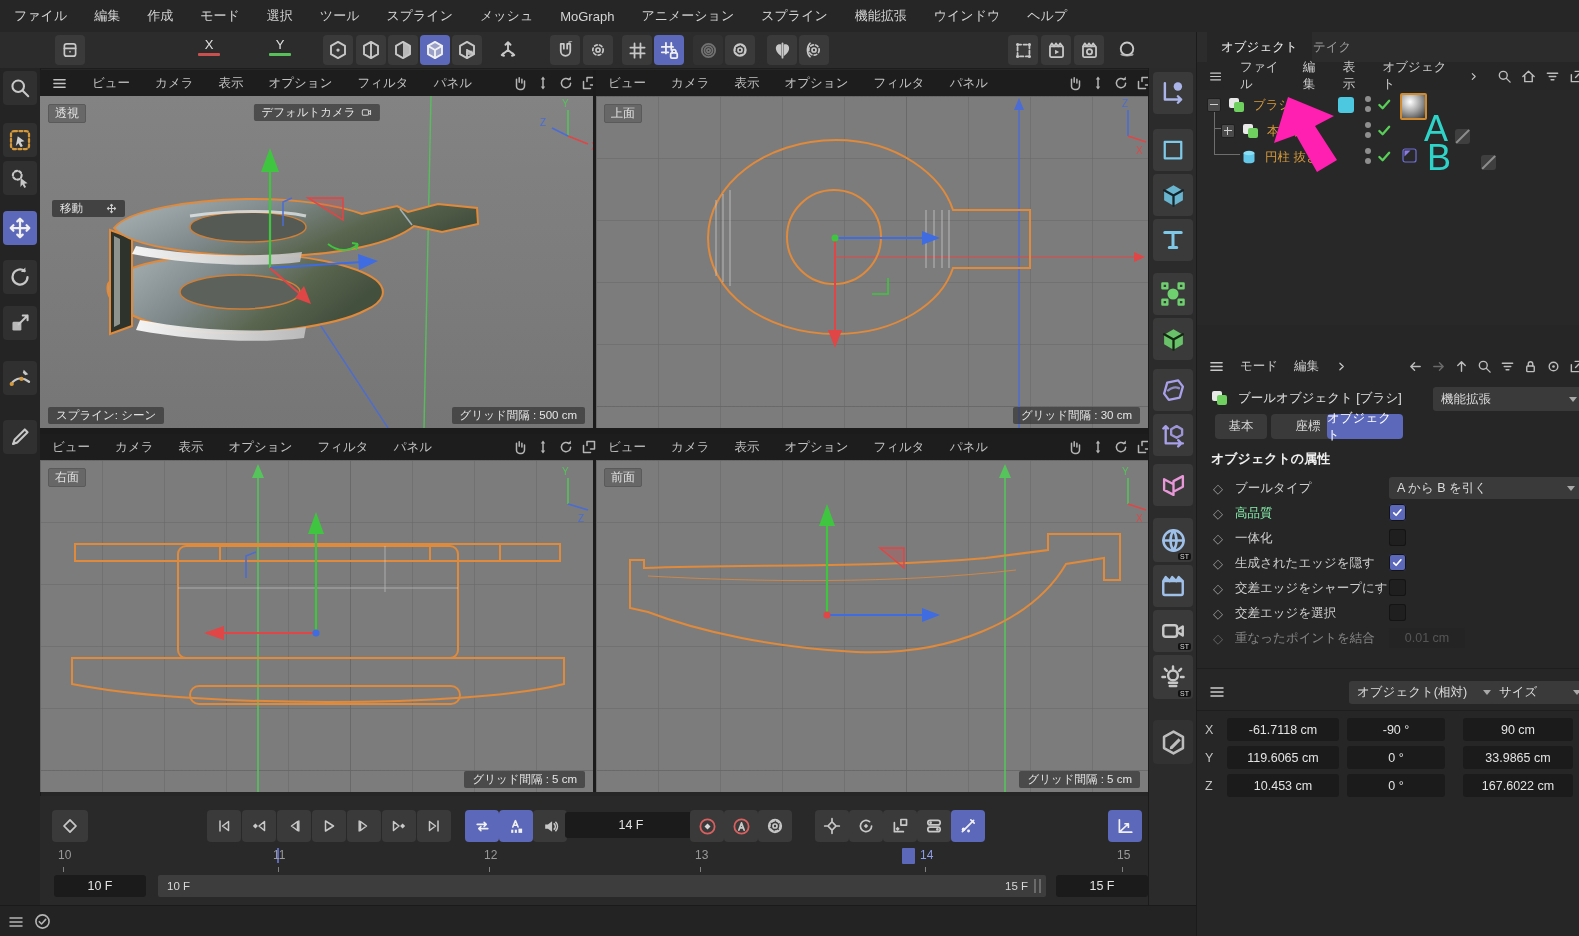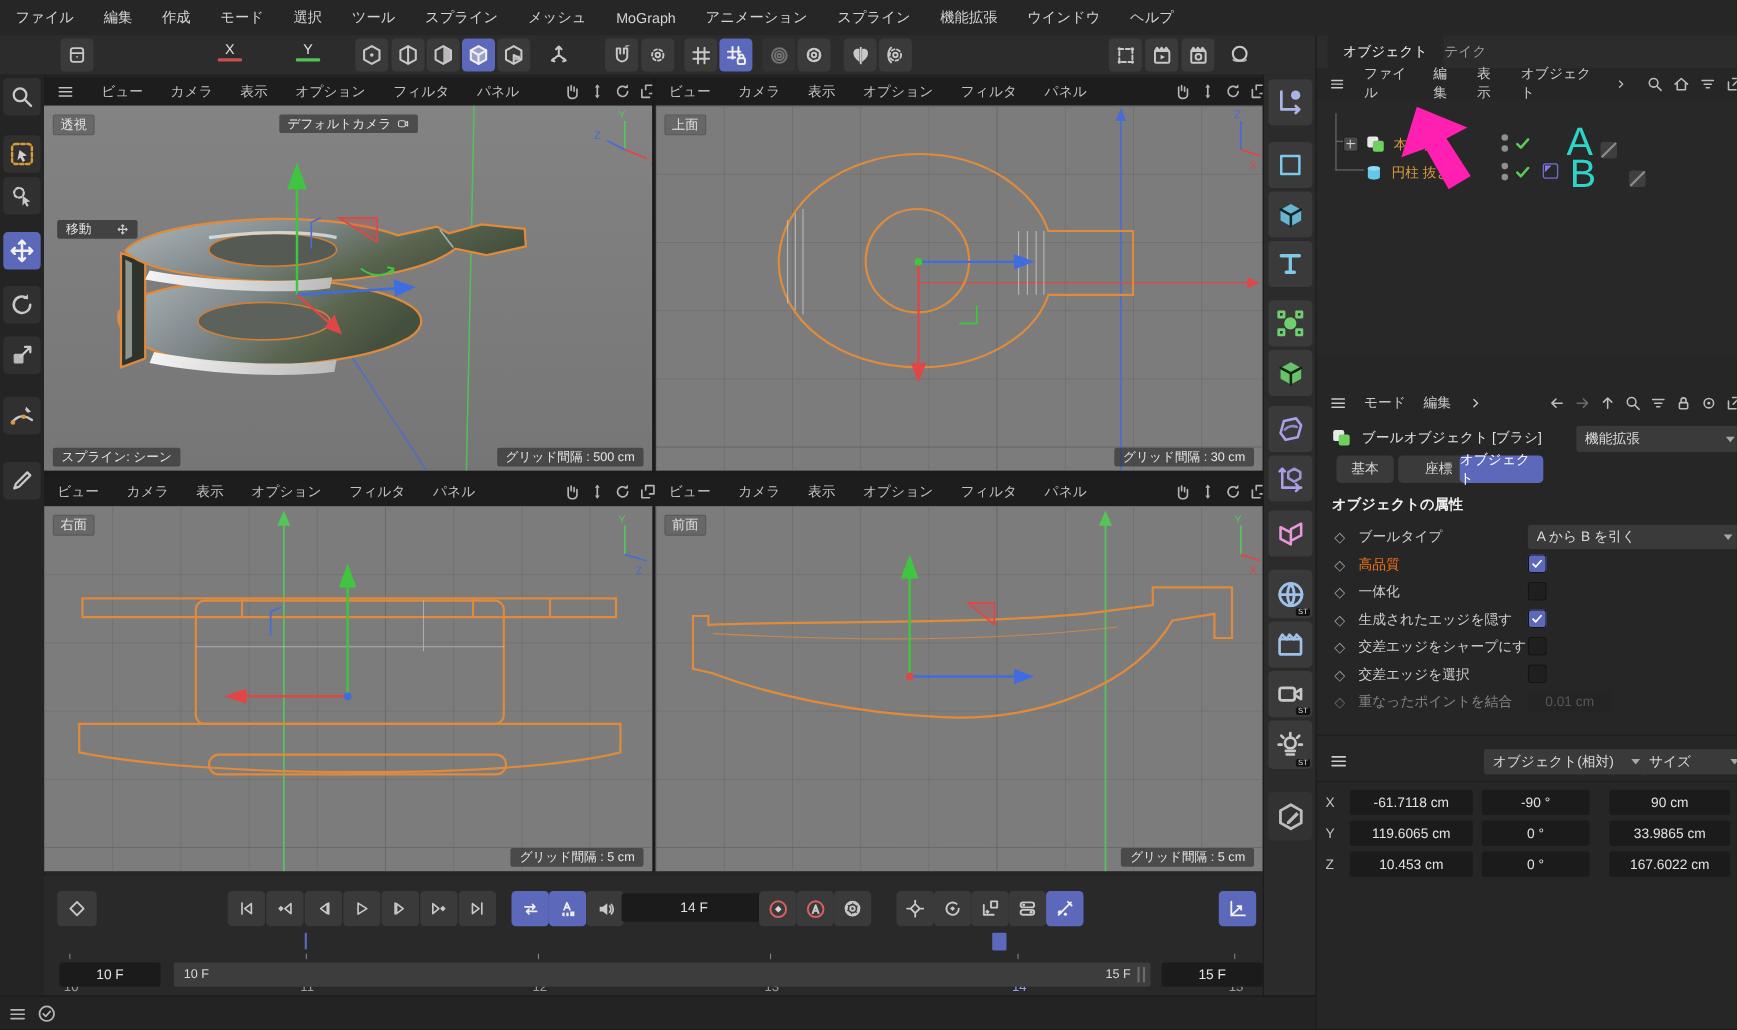--- a/index.html
+++ b/index.html
@@ -35,21 +35,21 @@
   .tab{display:flex;align-items:center;justify-content:center;border-radius:4px;background:#3a3a3a;color:#d6d6d6;font-size:12.5px;}
   .tab.sel{background:#5c68ba;color:#fff;}
   .treebox{width:12px;height:12px;background:#4a4a4a;border:1px solid #202020;border-radius:2px;position:relative;}
   .treebox:before{content:"";position:absolute;left:2px;right:2px;top:5px;height:1px;background:#d0d0d0;}
   .treebox.plus:after{content:"";position:absolute;top:2px;bottom:2px;left:5px;width:1px;background:#d0d0d0;}
   .omlabel{color:#d79a3a;font-size:12.5px;white-space:nowrap;}
   .slashbox{width:15px;height:15px;border-radius:3px;background:#3f3f3f;position:relative;overflow:hidden;}
   .slashbox:before{content:"";position:absolute;left:-2px;top:6.5px;width:20px;height:1.6px;background:#8d8d8d;transform:rotate(-45deg);}
   .dot{width:6px;height:6px;border-radius:50%;background:#8f8f8f;}
   svg.i{stroke:currentColor;fill:none;stroke-width:1.5;stroke-linecap:round;stroke-linejoin:round;display:block;}
-  .num{color:#9a9a9a;font-size:12px;margin-top:42px;}
+  .num{color:#9a9a9a;font-size:12px;}
 </style>
 </head>
 <body>
 
 <div id="app">
 
 <svg width="0" height="0" style="position:absolute">
 <defs>
 <g id="s-burger">
           <path d="M2 4h12M2 8h12M2 12h12"></path>
@@ -850,20 +850,37 @@
           </svg>
     </span>
   </div>
 
   <div class="f" style="left:0;top:58px;width:383px;height:235px;background:#282828">
 
     <div class="f" style="left:17px;top:13px;width:1px;height:52px;background:#6e6e6e"></div>
     <div class="f" style="left:17px;top:38px;width:9px;height:1px;background:#6e6e6e"></div>
     <div class="f" style="left:17px;top:64px;width:26px;height:1px;background:#6e6e6e"></div>
 
+    <div class="f row" style="left:0;top:2px;width:383px;height:26px">
+      <div class="treebox" style="margin-left:10px"></div>
+      <svg width="18" height="16" viewBox="0 0 18 16" style="margin-left:7px">
+            <rect x="1" y="1" width="10" height="10" rx="2" fill="#e8e8e8"></rect>
+            <rect x="6" y="5" width="10" height="10" rx="2" fill="#6fcf5f"></rect>
+          </svg>
+      <span class="omlabel" style="margin-left:7px">ブラシ</span>
+      <div class="f" style="left:141px;top:5px;width:16px;height:16px;border-radius:3px;background:#4cc8e0"></div>
+      <div class="f" style="left:168px;top:4px">
+            <div class="dot"></div>
+            <div class="dot" style="margin-top:4px"></div>
+          </div>
+      <svg class="i" width="15" height="15" viewBox="0 0 16 16" style="position:absolute;left:180px;top:5px;color:#58d058">
+            <use href="#s-check"></use>
+          </svg>
+      <div class="f" style="left:203px;top:1px;width:23px;height:23px;border:2px solid #d08a30;border-radius:2px;background:radial-gradient(circle at 35% 30%, #ffffff, #a8a8a8 45%, #3c3c3c 95%)"></div>
+    </div>
 
     <div class="f row" style="left:0;top:28px;width:383px;height:26px">
       <div class="treebox plus" style="margin-left:24px"></div>
       <svg width="18" height="16" viewBox="0 0 18 16" style="margin-left:7px">
             <rect x="1" y="1" width="10" height="10" rx="2" fill="#e8e8e8"></rect>
             <rect x="6" y="5" width="10" height="10" rx="2" fill="#6fcf5f"></rect>
           </svg>
       <span class="omlabel" style="margin-left:7px;max-width:44px;overflow:hidden">本体ブ</span>
       <div class="slashbox f" style="left:150px;top:5px"></div>
       <div class="f" style="left:168px;top:4px">
@@ -959,21 +976,21 @@
   <div class="f row" style="left:0;top:444px;width:383px;height:25px">
     <span style="margin-left:16px;color:#9a9a9a">◇</span>
     <span style="margin-left:12px;font-size:12.5px;color:#cfcfcf">ブールタイプ</span>
     <div class="dd f" style="left:192px;top:1px;width:178px;height:22px">
           <span>A から B を引く</span>
           <span class="caret"></span>
         </div>
   </div>
   <div class="f row" style="left:0;top:469px;width:383px;height:25px">
     <span style="margin-left:16px;color:#9a9a9a">◇</span>
-    <span style="margin-left:12px;font-size:12.5px;color:#f97316">高品質</span>
+    <span style="margin-left:12px;font-size:12.5px;color:#86efac">高品質</span>
     <div class="chk on f" style="left:192px;top:3px">
           <svg class="i" width="11" height="11" viewBox="0 0 16 16" style="color:#fff">
             <use href="#s-check"></use>
           </svg>
         </div>
   </div>
   <div class="f row" style="left:0;top:494px;width:383px;height:25px">
     <span style="margin-left:16px;color:#9a9a9a">◇</span>
     <span style="margin-left:12px;font-size:12.5px;color:#cfcfcf">一体化</span>
     <div class="chk f" style="left:192px;top:3px"></div>

